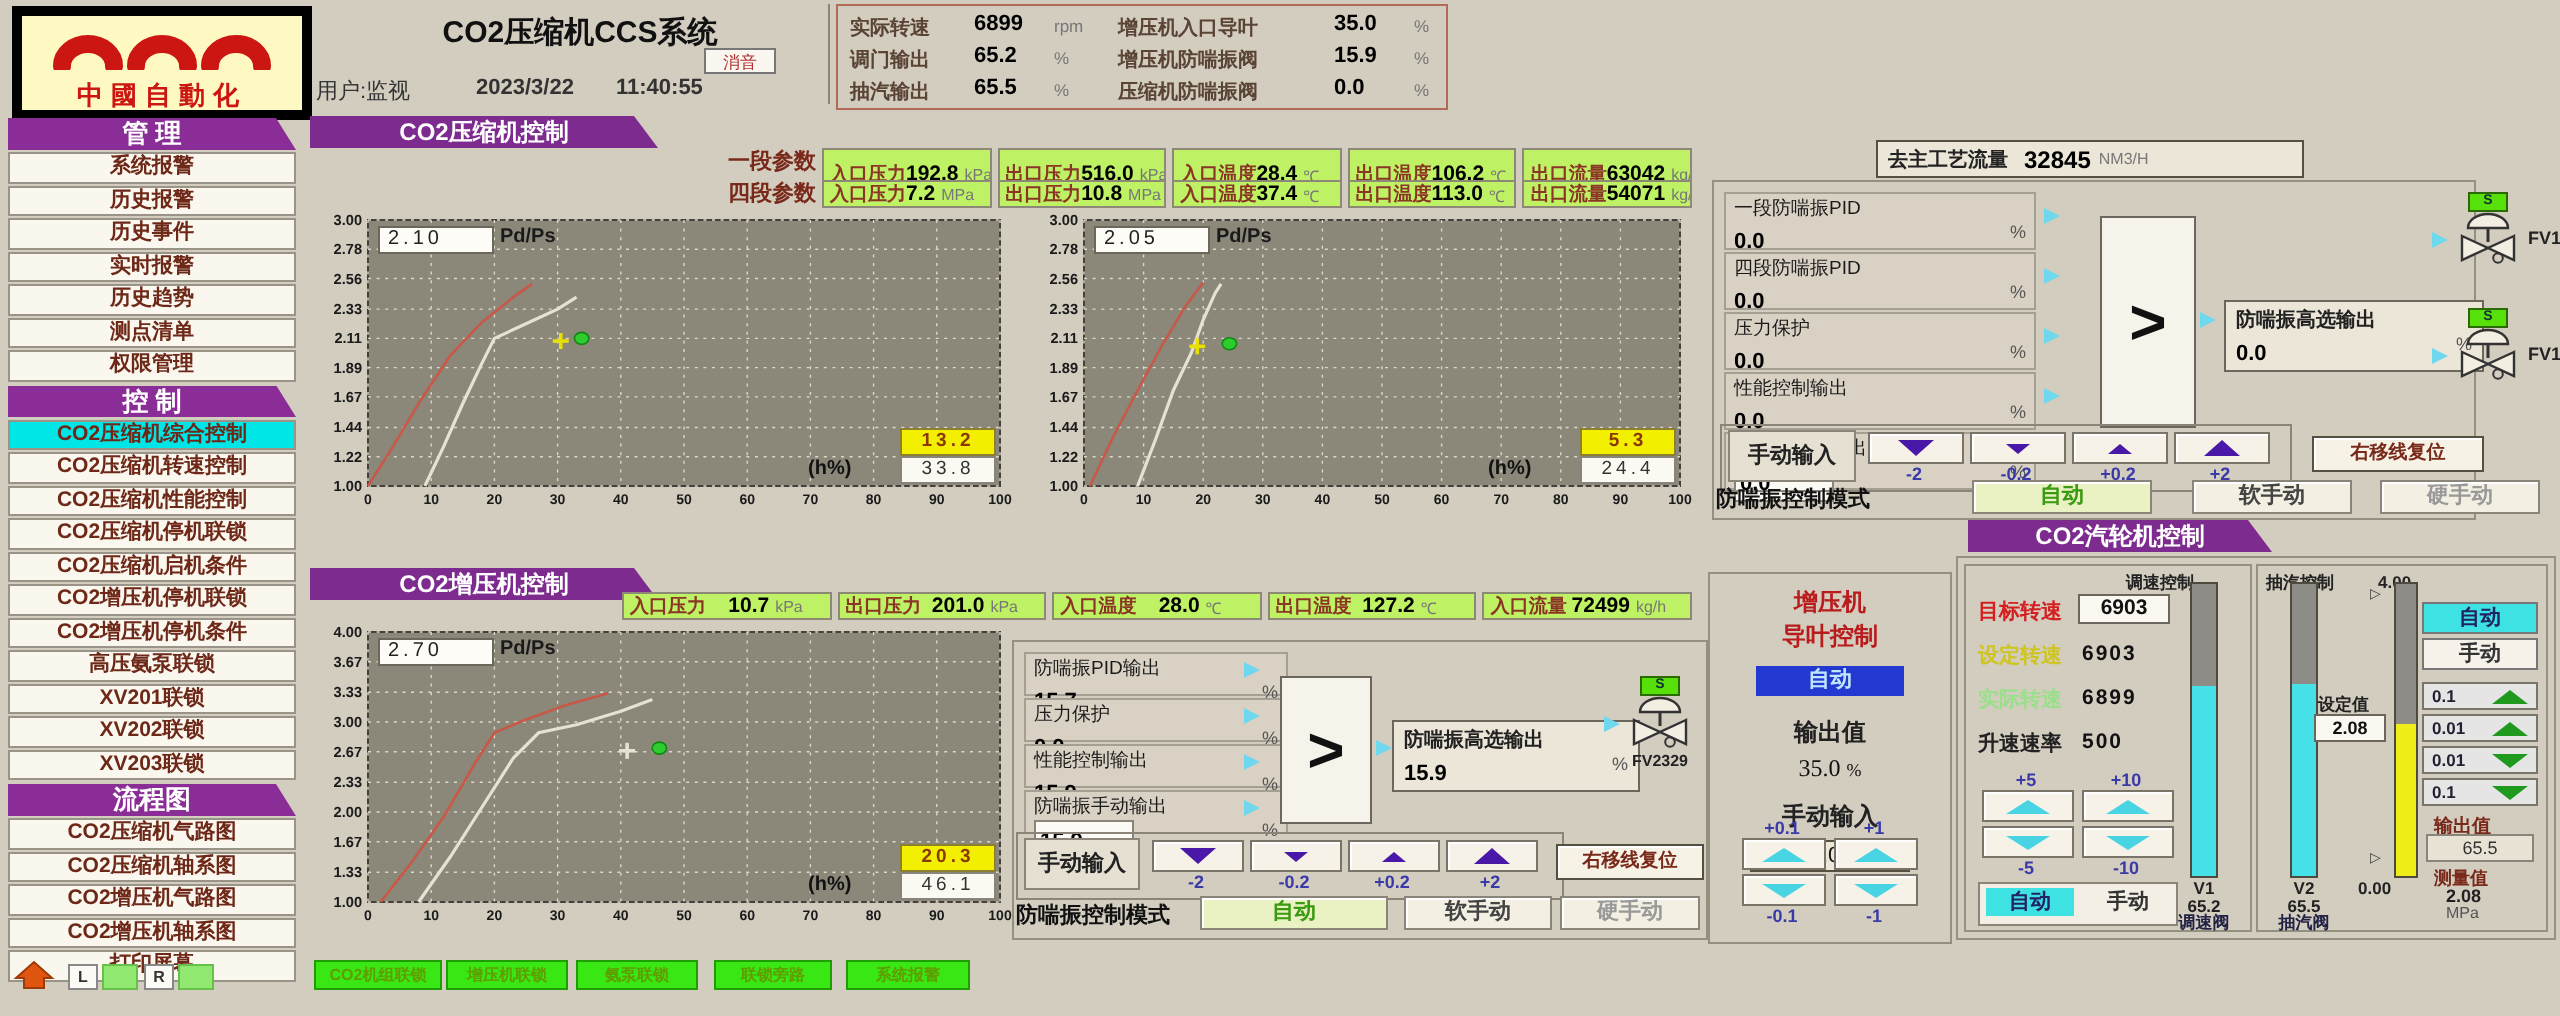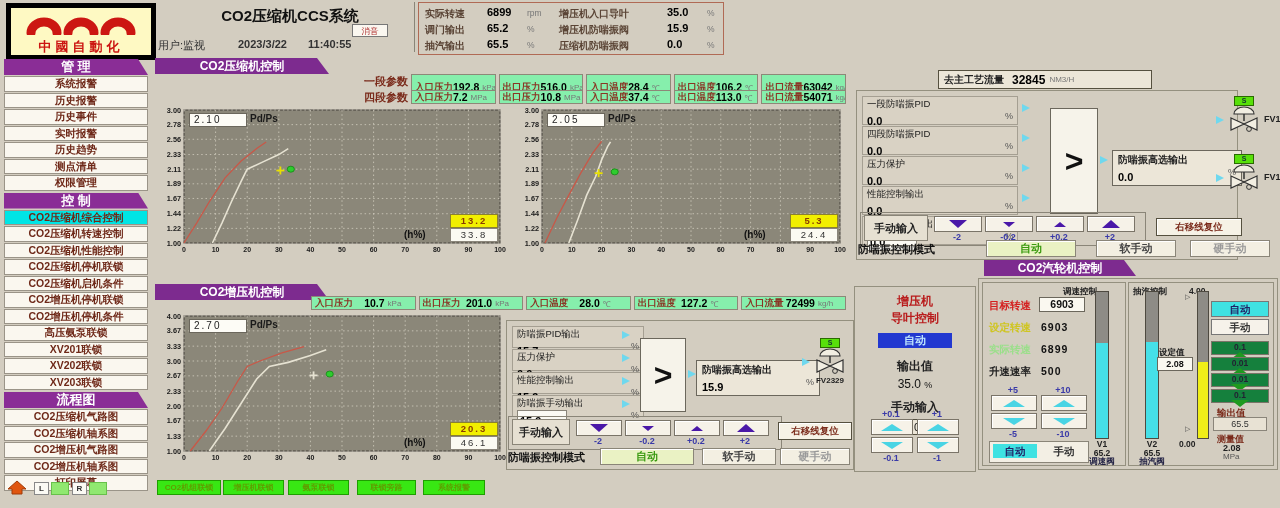--- a/index.html
+++ b/index.html
@@ -6,41 +6,41 @@
   #screen{position:relative;width:1280px;height:508px;background:#d3cdc0;overflow:hidden;outline:1px solid #555;}
   .abs{position:absolute;}
   .panel{border:1px solid #94907f;}
   .banner{background:#7d2b8f;color:#fff;font-weight:bold;font-size:12px;display:flex;align-items:center;justify-content:center;clip-path:polygon(0 0,calc(100% - 12px) 0,100% 100%,0 100%);}
   .shead{background:#8a2d96;color:#fff;font-weight:bold;font-size:13px;text-align:center;height:16px;line-height:16px;clip-path:polygon(0 0,calc(100% - 10px) 0,100% 100%,0 100%);margin:2px 0 1px 0;}
   .sitem{background:#faf7ef;border:1px solid #9a9488;color:#6e2818;font-size:10.5px;font-weight:bold;text-align:center;height:13.5px;line-height:13.5px;margin:1px 0;cursor:pointer;white-space:nowrap;overflow:hidden;}
   .sitem.active{background:#00e5e5;}
   .statlbl{color:#5a4435;font-size:10px;font-weight:bold;white-space:nowrap;}
   .statval{color:#000;font-size:11px;font-weight:bold;}
   .statunit{color:#777;font-size:8.5px;}
-  .pfield{flex:1;border:1px solid #8d8878;background:#86efac;display:flex;align-items:center;padding:0 3px;margin-left:3px;overflow:hidden;}
+  .pfield{flex:1;border:1px solid #8d8878;background:#bef264;display:flex;align-items:center;padding:0 3px;margin-left:3px;overflow:hidden;}
   .pfield .l{color:#8a3525;font-size:9.5px;font-weight:bold;white-space:nowrap;}
   .pfield .v{color:#000;font-size:10.5px;font-weight:bold;flex:1;text-align:right;white-space:nowrap;}
   .pfield .u{color:#777;font-size:8px;margin-left:3px;width:24px;white-space:nowrap;}
   .sigblk{border:1px solid #a59f92;background:#d9d2c4;padding:1px 4px 1px 4px;margin-bottom:4px;}
   .sigblk .sl{font-size:9.5px;color:#1a1a1a;white-space:nowrap;}
   .sigblk .sv{font-size:11px;font-weight:bold;color:#000;}
   .sigblk .su{float:right;font-size:9px;color:#555;}
   .selbox{background:#f6f3ea;border:1px solid #6b675c;display:flex;align-items:center;justify-content:center;font-size:32px;color:#111;font-weight:bold;}
   .hsbox{background:#ece6d8;border:1px solid #6b675c;padding:2px 5px;}
   .ctri{width:0;height:0;border-top:4px solid transparent;border-bottom:4px solid transparent;border-left:8px solid #6fd8ee;position:absolute;}
   .nudgebtn{background:#f6f2e8;border:1px solid #7a7468;box-shadow:1px 1px 0 #fff inset;display:flex;align-items:center;justify-content:center;height:14px;cursor:pointer;}
   .nudgelab{font-size:9px;color:#3a3aa8;text-align:center;font-weight:bold;}
   .modebtn{border:1px solid #8a8578;box-shadow:1px 1px 0 #fff inset;font-size:11px;font-weight:bold;text-align:center;height:15px;line-height:15px;cursor:pointer;}
   .modebtn.on{background:#eaf2c4;color:#3a9a10;}
   .modebtn.off1{background:#f3efe2;color:#444;}
   .modebtn.off2{background:#f3efe2;color:#999;}
   .rstbtn{background:#f6f2e6;border:1px solid #55503f;box-shadow:1px 1px 0 #fff inset;color:#7a2a1a;font-weight:bold;font-size:9.5px;text-align:center;cursor:pointer;}
   .statusbox{background:#58e00a;border:1px solid #2a6a00;color:#133;font-size:7px;font-weight:bold;text-align:center;line-height:8px;width:18px;height:8px;}
   .vlabel{font-size:9px;color:#222;font-weight:bold;}
-  .greennb{background:#15803d;border:1px solid #7a7468;height:12px;display:flex;align-items:center;justify-content:space-between;padding:0 4px;cursor:pointer;flex-direction:column;}
+  .greennb{background:#e5e5e5;border:1px solid #7a7468;height:12px;display:flex;align-items:center;justify-content:space-between;padding:0 4px;cursor:pointer;}
   .greennb .n{font-size:8.5px;font-weight:bold;color:#223;}
   .gtri-up{width:0;height:0;border-left:9px solid transparent;border-right:9px solid transparent;border-bottom:7px solid #1f9a1f;}
   .gtri-dn{width:0;height:0;border-left:9px solid transparent;border-right:9px solid transparent;border-top:7px solid #1f9a1f;}
   .cyup{width:0;height:0;border-left:11px solid transparent;border-right:11px solid transparent;border-bottom:7px solid #49d4e4;}
   .cydn{width:0;height:0;border-left:11px solid transparent;border-right:11px solid transparent;border-top:7px solid #49d4e4;}
   .barouter{border:1px solid #4e4a40;background:#8e8c86;position:absolute;}
   .barfill{position:absolute;left:0;right:0;bottom:0;}
   .gbtn{background:#38e713;border:1px solid #1e9e00;color:#5f9e00;font-size:8px;font-weight:bold;text-align:center;line-height:13px;height:13px;overflow:hidden;white-space:nowrap;cursor:pointer;}
   .tlabel{font-size:9px;font-weight:bold;color:#222;}
 </style>
@@ -370,21 +370,21 @@
         <ellipse cx="173.67600000000002" cy="62.05" rx="3.6" ry="3" fill="#2ecc2e" stroke="#118811" stroke-width="0.8"></ellipse>
       </svg><div style="position: absolute; left: 33px; top: 7px; width: 52px; height: 12px; background: rgb(253, 252, 246); border: 1px solid rgb(107, 103, 92); font-size: 10px; color: rgb(34, 34, 34); line-height: 12px; padding-left: 4px; letter-spacing: 2px;">2.70</div><div style="position: absolute; left: 94px; top: 7px; font-size: 10px; font-weight: bold; color: rgb(26, 26, 26);">Pd/Ps</div><div style="position: absolute; left: 248px; top: 125px; font-size: 10px; font-weight: bold; color: rgb(17, 17, 17);">(h%)</div><div style="position: absolute; left: 294px; top: 110px; width: 46px; height: 12px; background: rgb(242, 239, 0); border: 1px solid rgb(138, 128, 48); font-size: 9.5px; font-weight: bold; color: rgb(138, 58, 0); text-align: center; line-height: 12px; letter-spacing: 2px;">20.3</div><div style="position: absolute; left: 294px; top: 124px; width: 46px; height: 12px; background: rgb(251, 250, 242); border: 1px solid rgb(138, 133, 122); font-size: 9.5px; color: rgb(51, 51, 51); text-align: center; line-height: 12px; letter-spacing: 2px;">46.1</div></div>
 
   <div class="abs panel" style="left:854px;top:286px;width:120px;height:184px;">
     <div style="text-align:center;font-size:12px;font-weight:bold;color:#b91c1c;margin-top:6px;">
       <div>增压机</div>
       <div>导叶控制</div>
     </div>
     <div style="margin:6px auto 0 auto;width:74px;height:15px;background:#2238d0;color:#bfe6ff;font-size:11px;font-weight:bold;text-align:center;line-height:15px;cursor:pointer;">自动</div>
     <div style="text-align:center;font-size:12px;font-weight:bold;color:#222;margin-top:10px;">输出值</div>
-    <div style="text-align:center;font-size:12px;color:#111;margin-top:2px;"><span>35.0</span> <span style="font-size:9px;">%</span></div>
+    <div style="text-align:center;font-size:12px;color:#111;margin-top:2px;font-family:Liberation Serif, serif;"><span>35.0</span> <span style="font-size:9px;">%</span></div>
     <div style="text-align:center;font-size:12px;font-weight:bold;color:#222;margin-top:8px;">手动输入</div>
     <div style="margin:3px auto 0 auto;width:78px;height:14px;background:#ece6d8;border:1px solid #55503f;text-align:center;font-size:11px;color:#111;line-height:14px;"><span>35.0</span> <span style="font-size:9px;">%</span></div>
     <div id="gv-nudges" style="position:absolute;left:0;top:122px;width:120px;height:60px;">
         <div class="abs nudgelab" style="left: 16px; top: 0px; width: 40px;">+0.1</div>
         <div class="abs nudgebtn" style="left: 16px; top: 10px; width: 40px;">
           <span class="cyup"></span>
         </div>
         <div class="abs nudgelab" style="left: 62px; top: 0px; width: 40px;">+1</div>
         <div class="abs nudgebtn" style="left: 62px; top: 10px; width: 40px;">
           <span class="cyup"></span>

